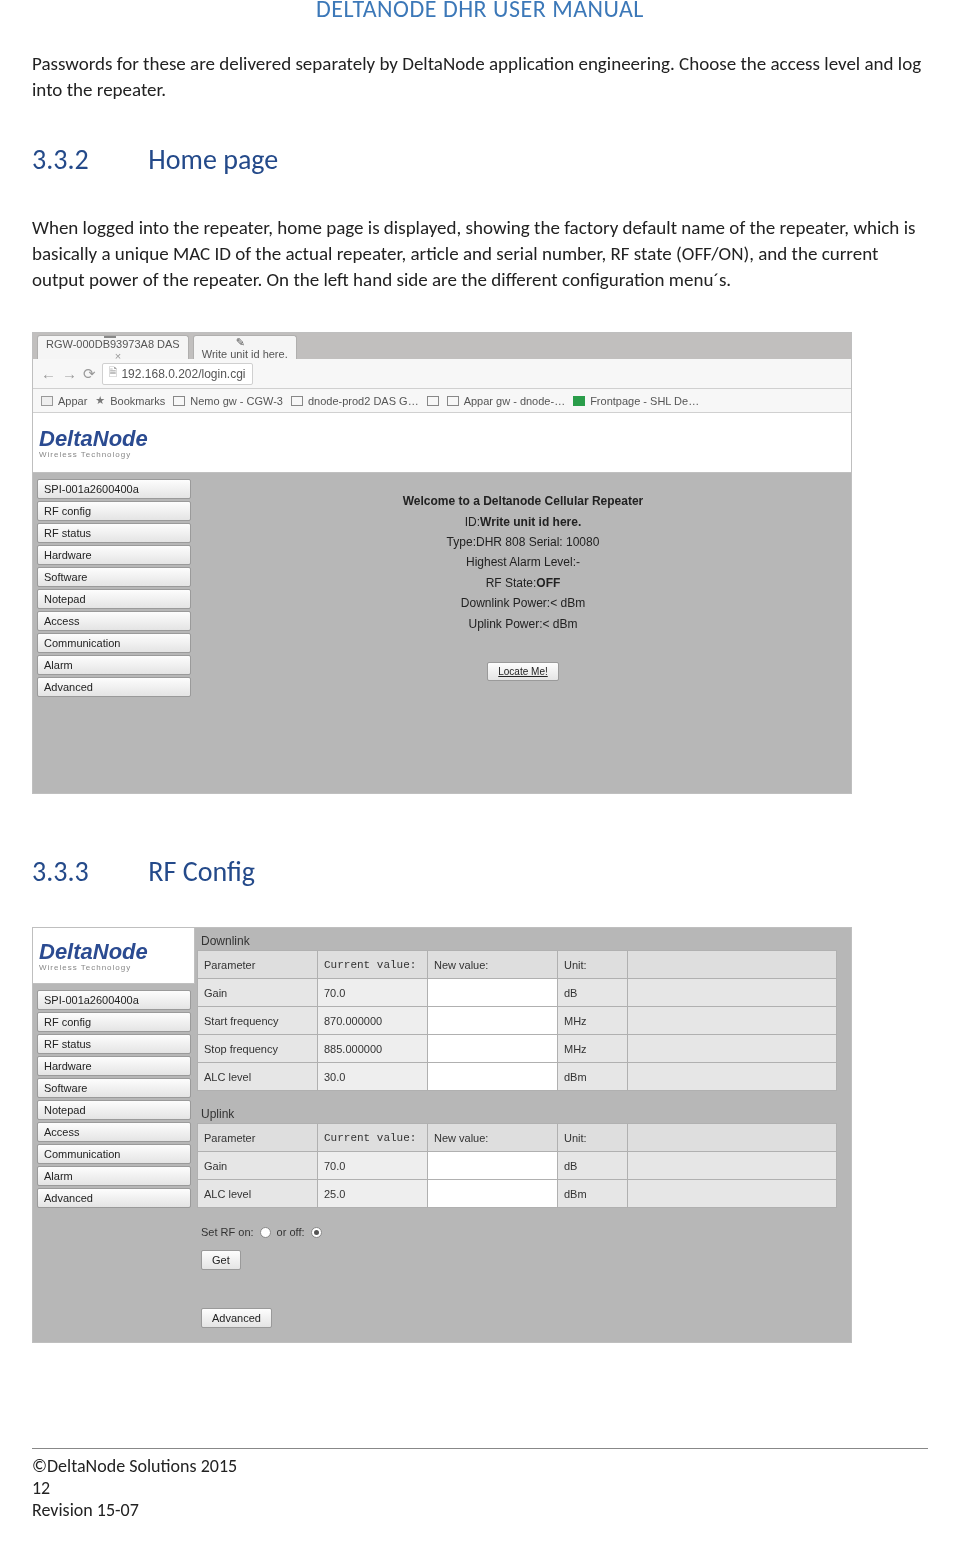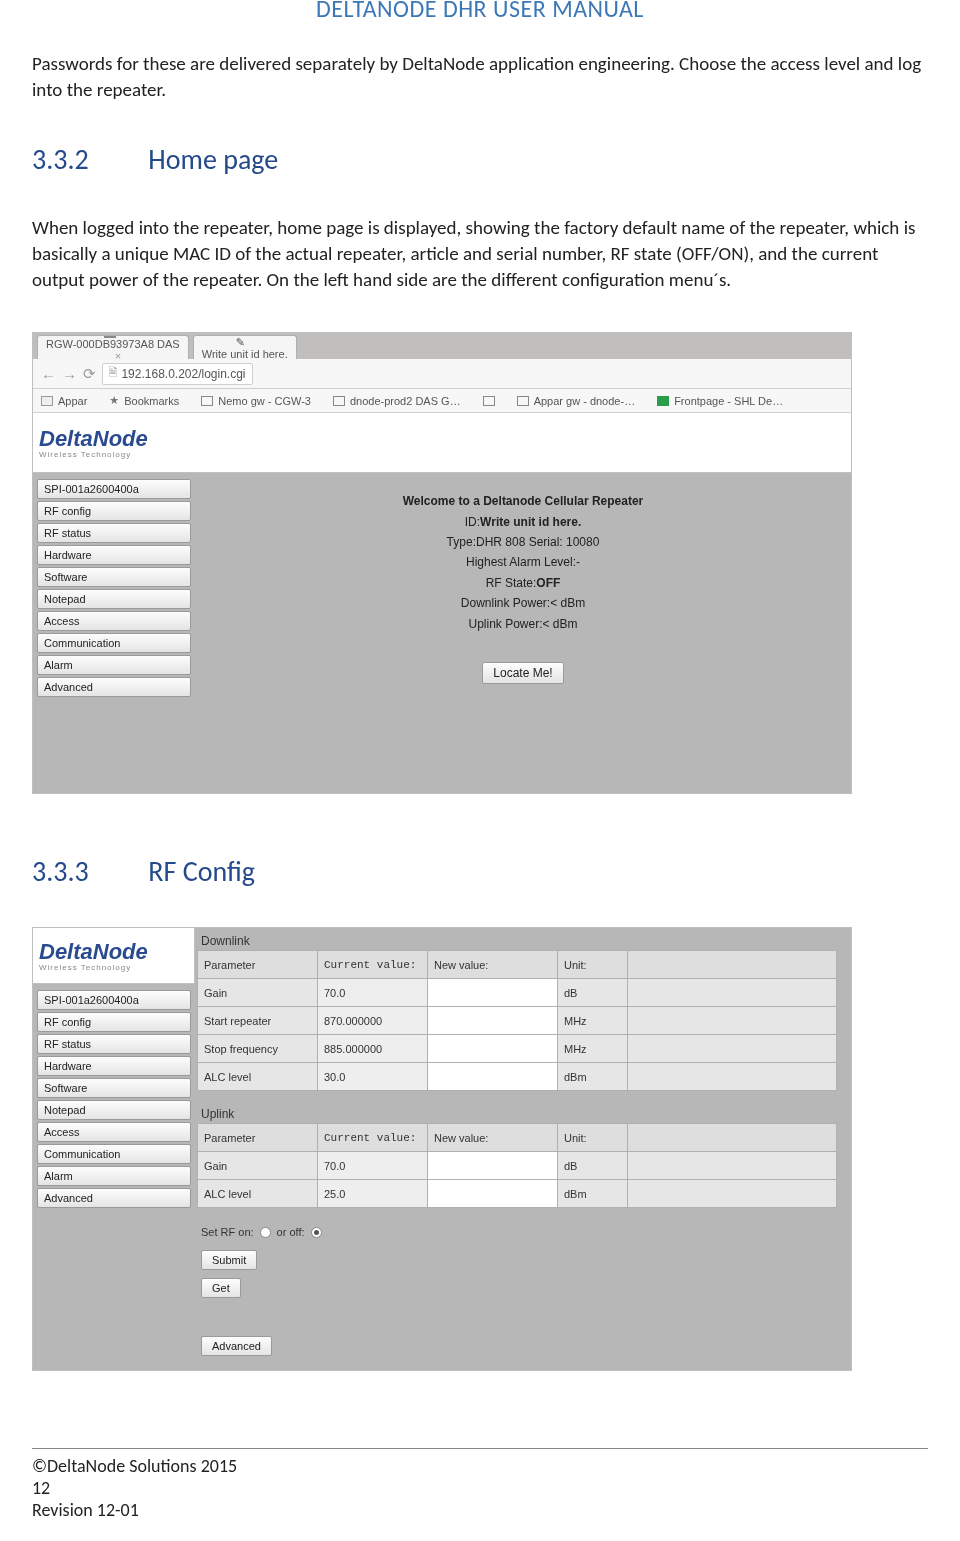--- a/index.html
+++ b/index.html
@@ -46,21 +46,21 @@
   }
   .nav-icon { color: #9a9a9a; font-size: 15px; }
   .url-box {
     flex: 0 0 auto; background: #fff; border: 1px solid #d0d0d0; border-radius: 2px;
     height: 22px; display: flex; align-items: center; padding: 0 6px; color: #555;
     font-size: 12px;
   }
   .url-icon { color:#8a8a8a; margin-right:4px; font-size:11px; }
   .bm-bar {
     height: 24px; background: #f7f7f7; border-bottom: 1px solid #d0d0d0;
-    display: flex; align-items: center; padding: 0 8px; gap: 22px; color: #555; font-size: 11px;
+    display: flex; align-items: center; padding: 0 8px; gap: 8px; color: #555; font-size: 11px;
   }
   .bm-item { display: flex; align-items: center; gap: 5px; }
   .bm-folder { width:12px;height:10px;border:1px solid #999; background:#eee; }
   .star { color:#7a7a7a; }
   .logo-bar {
     height: 60px; background: #fff; border-bottom: 1px solid #c0c0c0;
     display: flex; align-items: center; padding-left: 6px;
   }
   .delta-logo .dn { color:#2b4b91; font-size:22px; font-weight:bold; font-style: italic; }
   .delta-logo .tag { color:#888; font-size:8px; letter-spacing:1px; display:block; margin-top:-2px; }
@@ -72,21 +72,21 @@
     font-size: 11px; padding: 0 6px; color:#222; font-family: inherit;
   }
   .main-area { flex:1; padding: 18px 10px; color:#222; }
   .welcome-block { text-align:center; font-size:12px; line-height:1.7; }
   .welcome-block .wtitle { font-weight:bold; }
   .welcome-block .lbl { display:inline-block; }
   .welcome-block .val { display:inline-block; font-weight:bold; }
   .locate-btn {
     display:inline-block; margin-top:28px;
     background: linear-gradient(#fdfdfd,#e4e4e4); border:1px solid #9a9a9a; border-radius:2px;
-    font-size: 12px; padding: 3px 10px; color:#222;
+    font-size: 10px; padding: 3px 10px; color:#222;text-decoration:underline;
   }
   
   .config-area { flex:1; padding: 2px 8px 10px 2px; color:#222; }
   .tbl-title { font-size:12px; color:#333; margin: 4px 0 2px 4px; }
   table.cfg {
     border-collapse: collapse; width: 640px; background:#e8e8e8;
     border:1px solid #a4a4a4;
   }
   table.cfg th, table.cfg td {
     border:1px solid #b0b0b0; font-size:11px; padding:2px 6px; height:28px;
@@ -254,21 +254,21 @@
             </thead>
         <tbody id="dl-body">
               <tr>
                 <td>Gain</td>
                 <td class="num">70.0</td>
                 <td class="input-cell"></td>
                 <td>dB</td>
                 <td></td>
               </tr>
               <tr>
-                <td>Start repeater</td>
+                <td>Start frequency</td>
                 <td class="num">870.000000</td>
                 <td class="input-cell"></td>
                 <td>MHz</td>
                 <td></td>
               </tr>
               <tr>
                 <td>Stop frequency</td>
                 <td class="num">885.000000</td>
                 <td class="input-cell"></td>
                 <td>MHz</td>
@@ -313,27 +313,26 @@
             </tbody>
       </table>
 
       <div class="rf-row">
         <span>Set RF on:</span>
         <span class="radio-dot"></span>
         <span>or off:</span>
         <span class="radio-dot sel"></span>
       </div>
 
-      <div><button class="small-btn">Submit</button></div>
       <div><button class="small-btn">Get</button></div>
       <div style="height:30px"></div>
       <div><button class="small-btn">Advanced</button></div>
     </div>
   </div>
 </div>
 
 <div class="footer">
   <span>©DeltaNode Solutions 2015</span>
   <span>12</span>
-  <span>Revision 12-01</span>
+  <span>Revision 15-07</span>
 </div>
 
 </div>
 
 </body></html>

